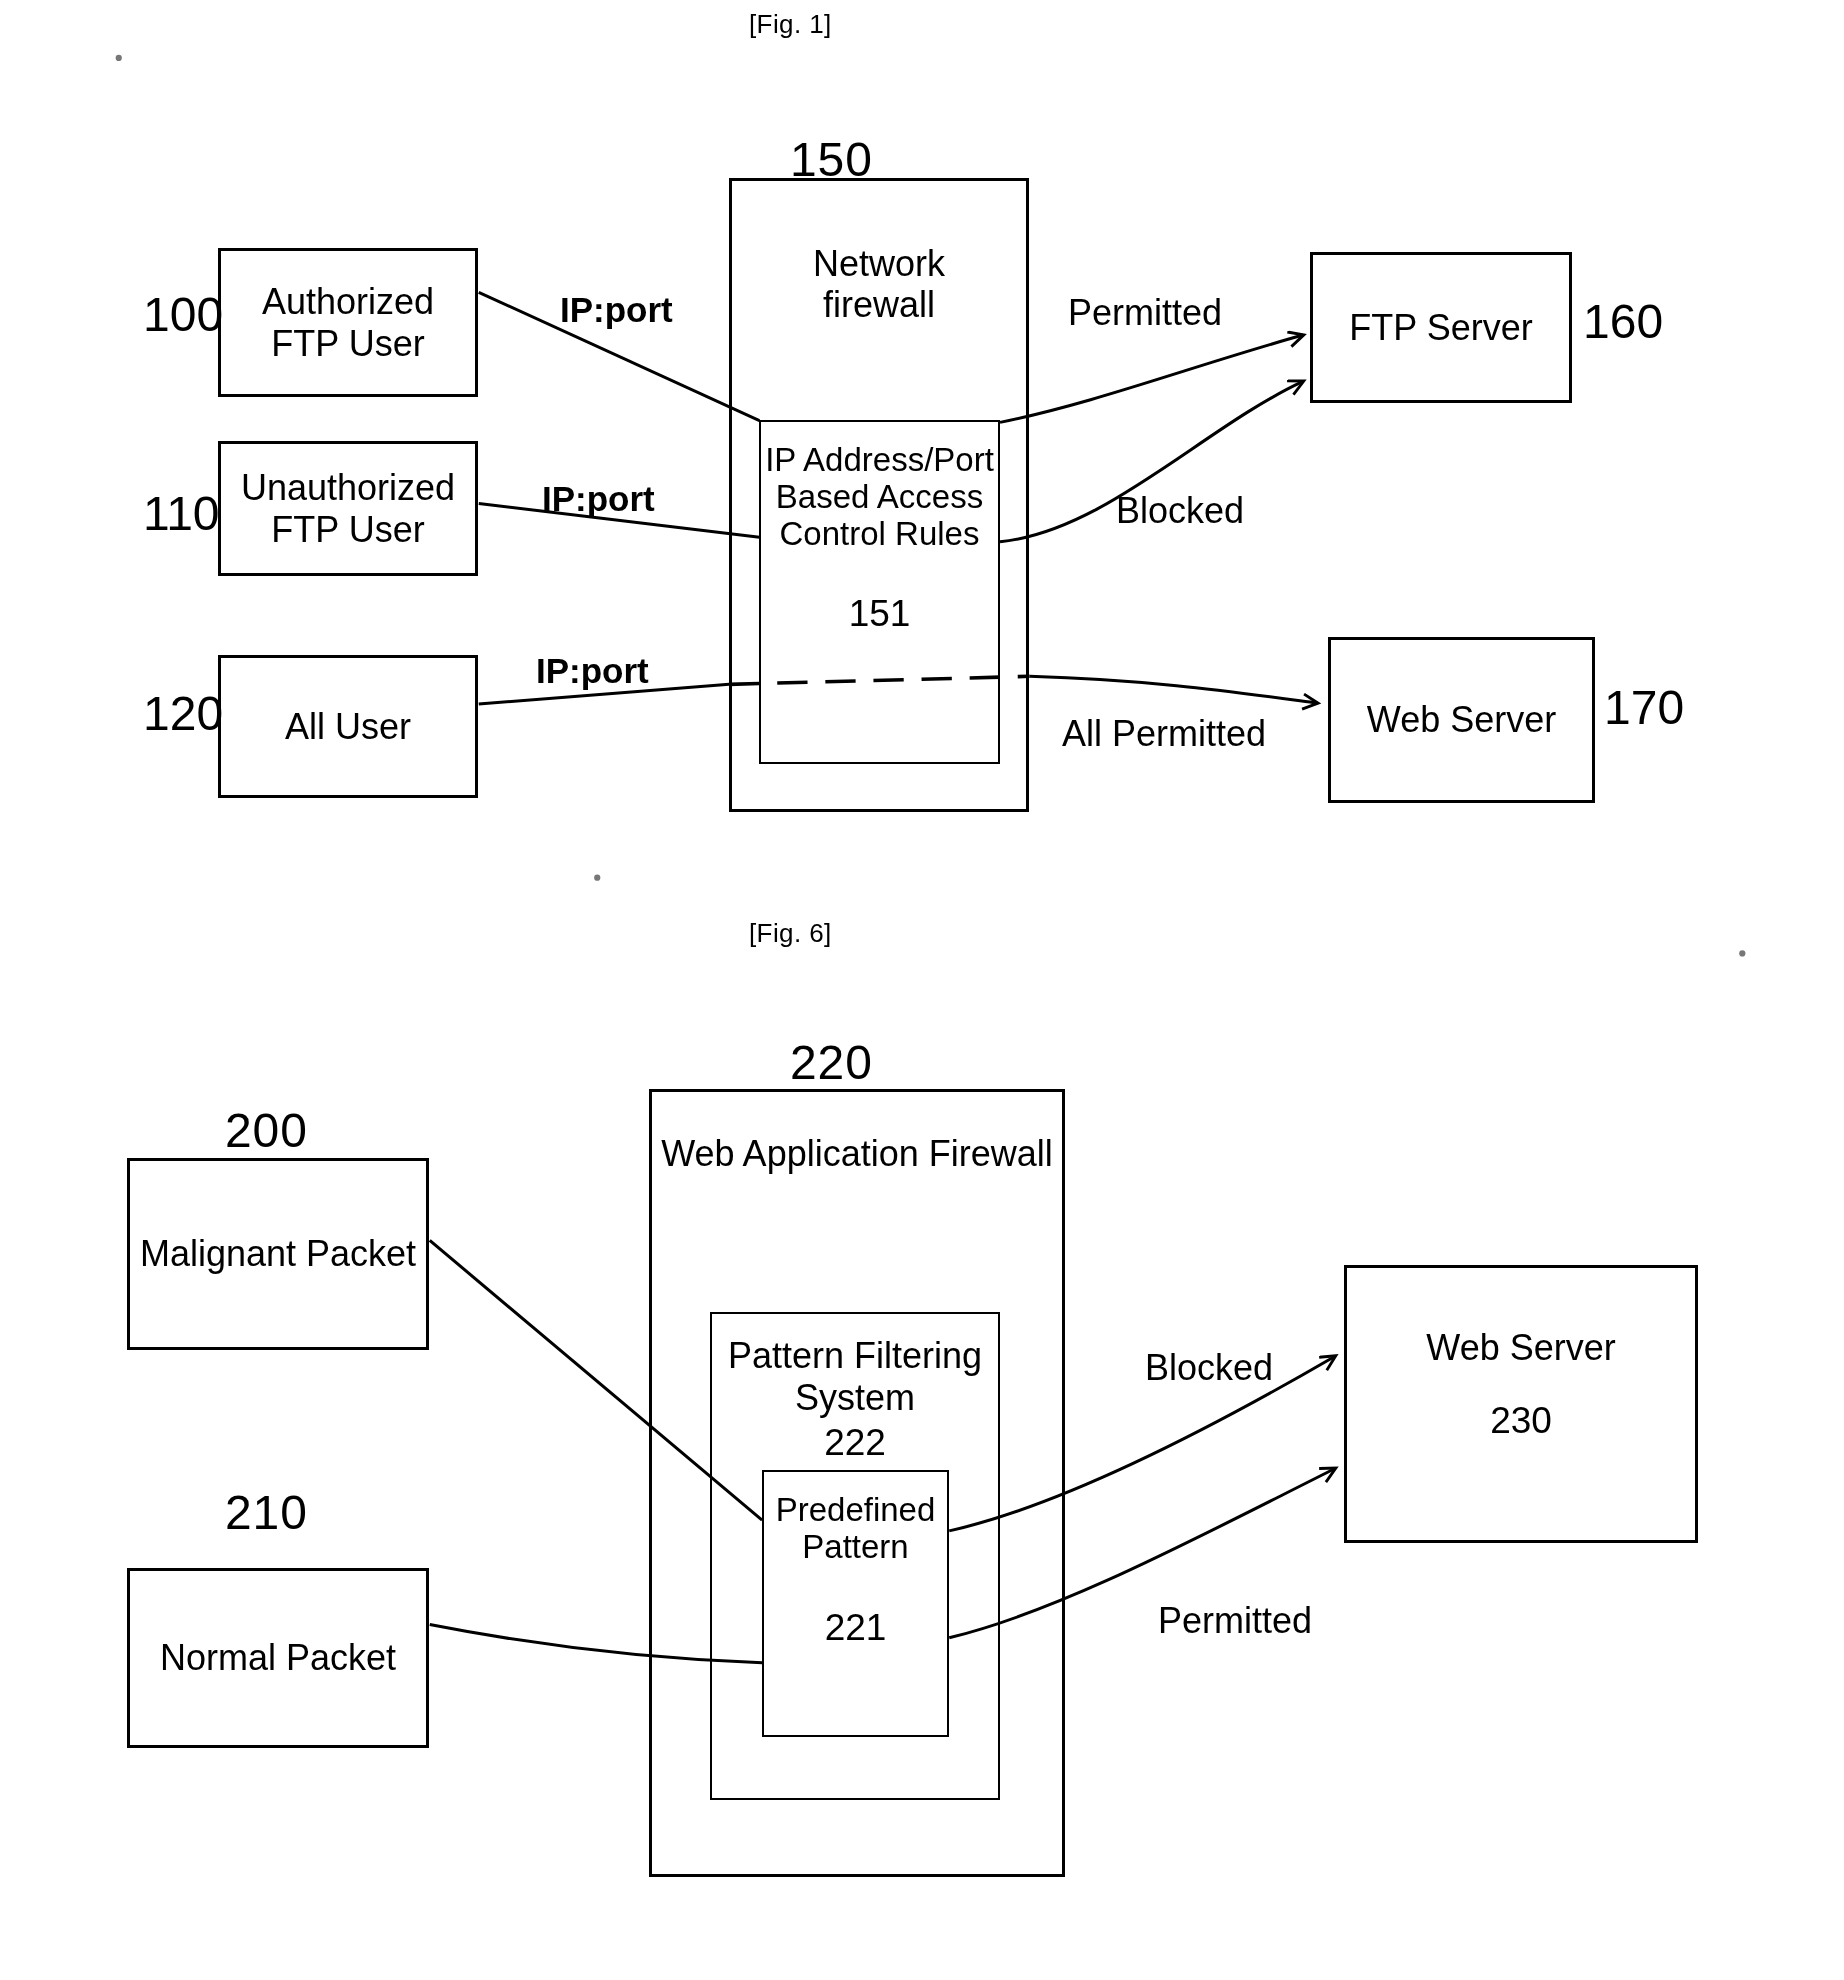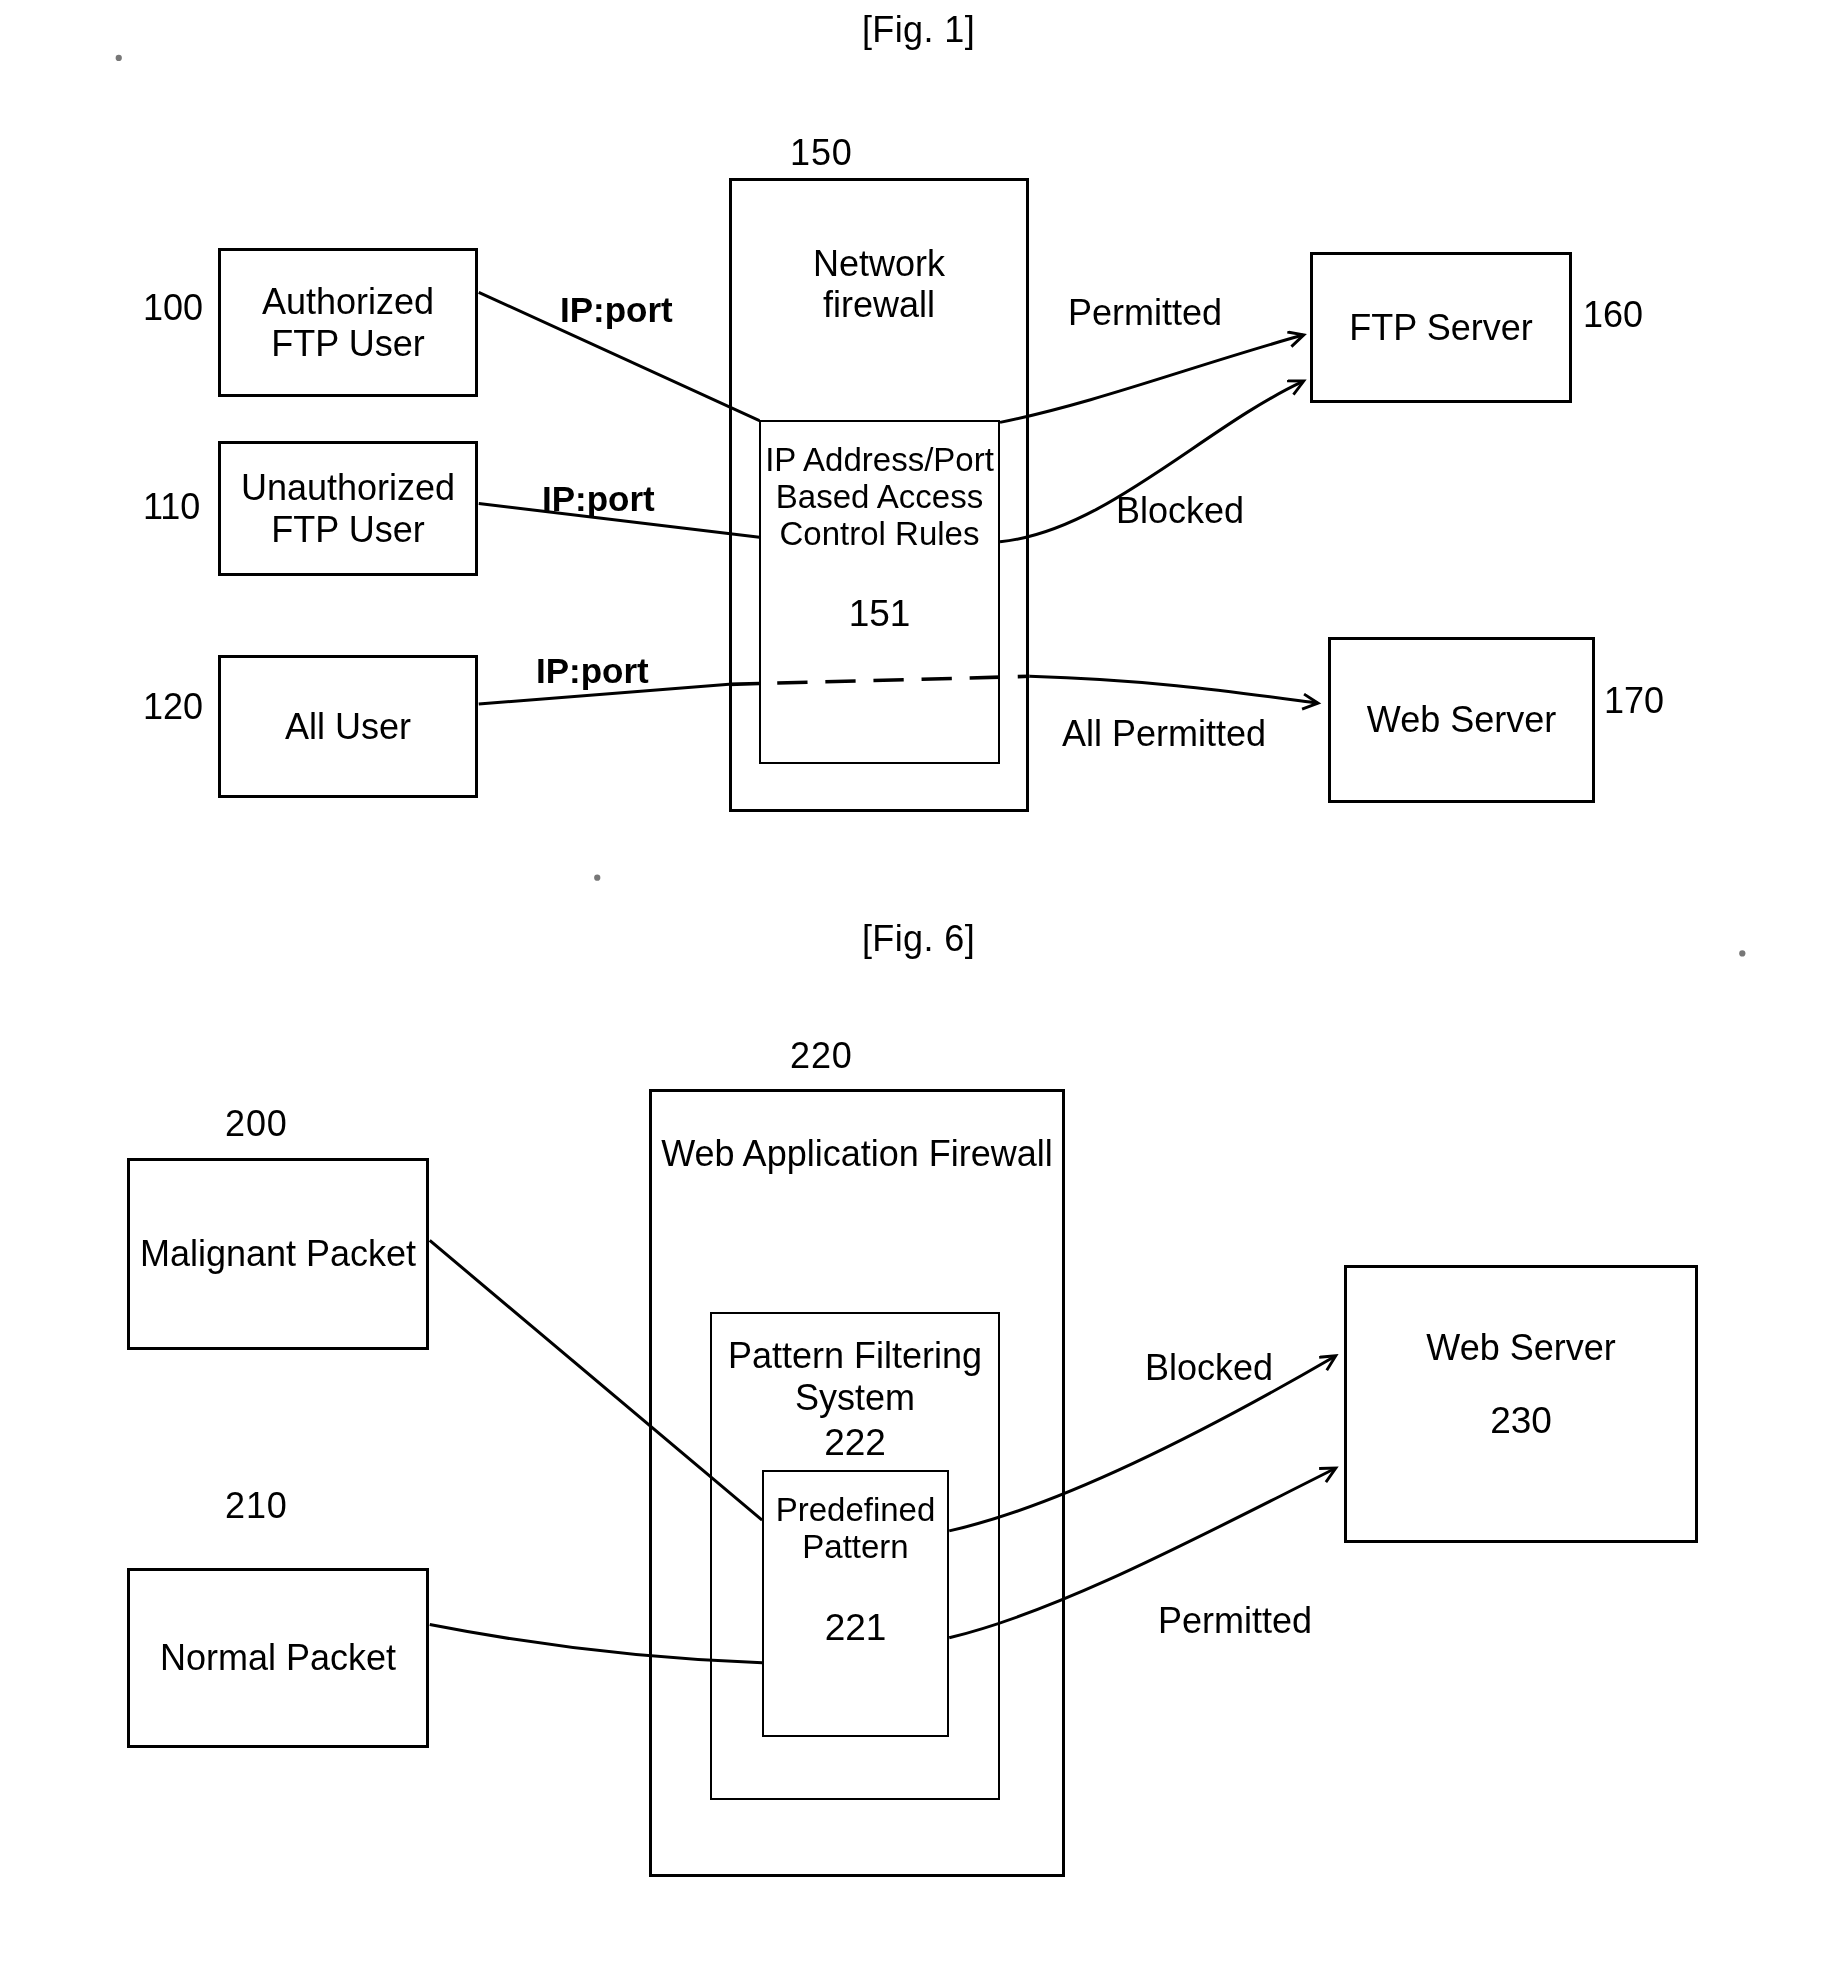--- a/index.html
+++ b/index.html
@@ -1,24 +1,24 @@
 <!DOCTYPE html>
 <html style="font-size:14.3px"><head>
 <meta charset="utf-8">
 <style>
   html,body{margin:0;padding:0;background:#ffffff;}
   body{width:1845px;height:1980px;position:relative;
        font-family:"Liberation Sans","DejaVu Sans",sans-serif;color:#000;}
   .stage{position:absolute;left:0;top:0;width:1845px;height:1980px;overflow:hidden;}
   svg.layer{position:absolute;left:0;top:0;width:1845px;height:1980px;}
-  .fig-title{position:absolute;text-align:center;font-size:36px;letter-spacing:0.4px;white-space:nowrap;}
+  .fig-title{position:absolute;font-size:26px;letter-spacing:0.4px;white-space:nowrap;}
   .box{position:absolute;border:3.6px solid #000;box-sizing:border-box;display:flex;
        flex-direction:column;align-items:center;justify-content:center;text-align:center;}
   .box-thin{border-width:2.7px;}
-  .ref{position:absolute;white-space:nowrap;font-size:36px;}
+  .ref{position:absolute;white-space:nowrap;font-size:48px;}
   .ref-wide{letter-spacing:0.9px;}
   .txt{white-space:pre-line;font-size:36px;line-height:1.15;}
   .txt-sm{font-size:33px;line-height:1.12;}
   .flow{position:absolute;white-space:nowrap;font-size:36px;}
   .flow-b{font-weight:bold;font-size:35px;}
   .inner-num{margin-top:41px;font-size:37px;}
   .num-gap{margin-top:36px;font-size:37px;}
 </style>
 </head>
 <body>

